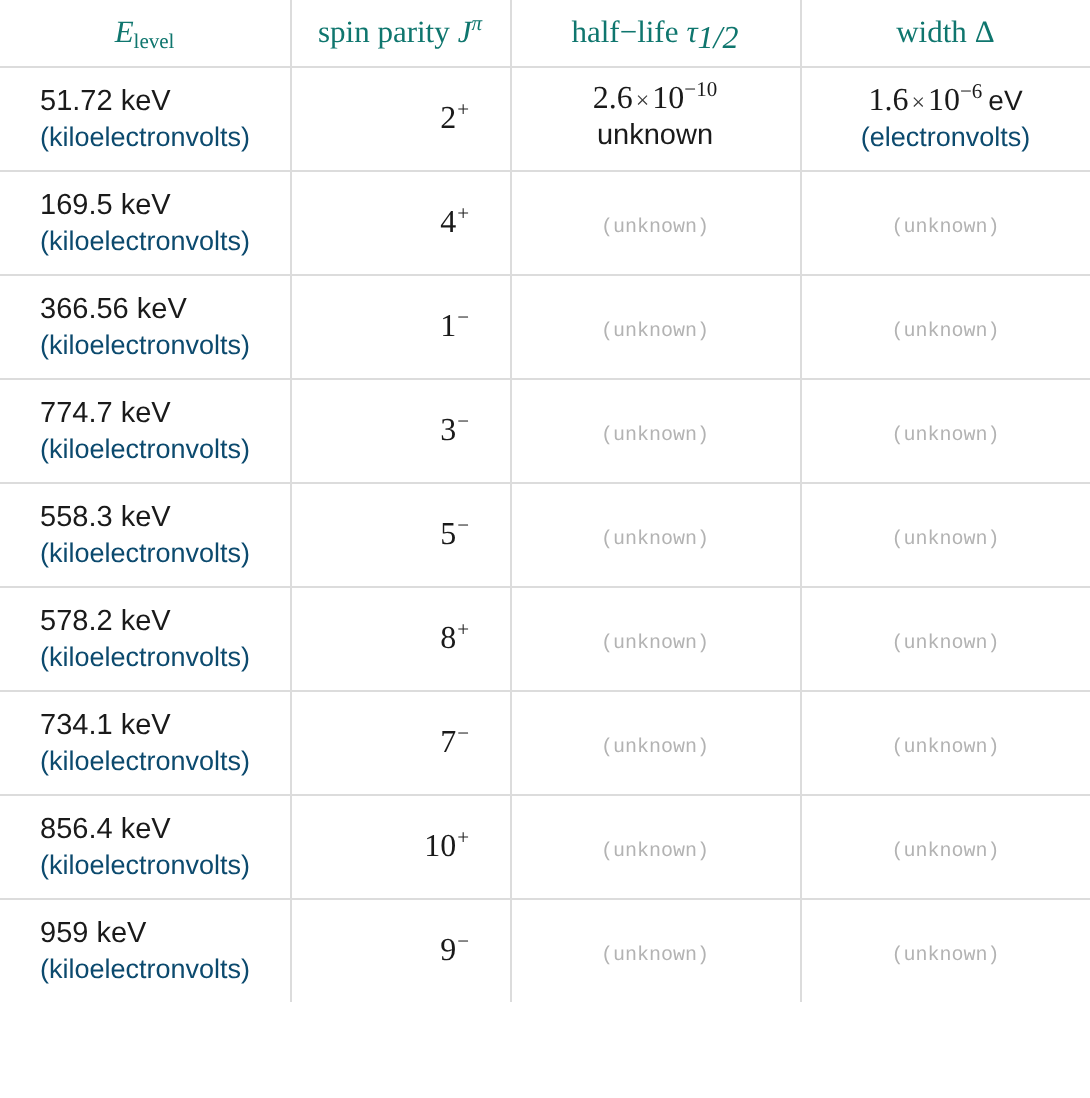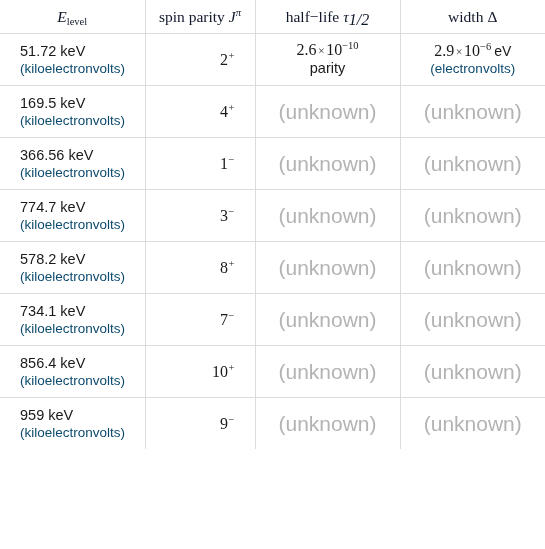--- a/index.html
+++ b/index.html
@@ -28,21 +28,21 @@
 
   
   thead th {
     height: 33px;
     padding: 0 10px;
     border-bottom: 1px solid #dcdcdc;
     border-right: 1px solid #dcdcdc;
     font-family: "Liberation Serif", "DejaVu Serif", serif;
     font-weight: normal;
     font-size: 15.5px;
-    color: #0f172a;
+    color: #0f766e;
     text-align: center;
     vertical-align: middle;
     white-space: nowrap;
   }
   thead th:last-child { border-right: none; }
 
   .hdr-var  { font-style: italic; }
   .hdr-sub  { font-size: 10.5px; vertical-align: baseline; position: relative; top: 3px; font-style: normal; }
   .hdr-sup  { font-size: 10.5px; vertical-align: baseline; position: relative; top: -6px; font-style: italic; }
   .hdr-sub-it { font-size: 16px; vertical-align: baseline; position: relative; top: 3px; font-style: italic; }
@@ -117,22 +117,22 @@
     top: -6px;
     margin-top: 28px;
   }
   .sci .unit-sans {
     font-family: "Liberation Sans", sans-serif;
     font-size: 14px;
     padding-left: 3px;
   }
 
   .unknown {
-    font-family: Liberation Sans, sans-serif;
-    font-size: 21px;
+    font-family: Liberation Mono, monospace;
+    font-size: 10px;
     color: #b3b3b3;
     white-space: nowrap;
   }
 </style>
 </head>
 <body>
 
 <table class="levels-table">
   <colgroup>
     <col class="c-energy">
@@ -158,24 +158,24 @@
   </thead>
   <tbody id="table-body">
       <tr>
         <td class="cell-energy">
           <div class="val-main">51.72 keV</div>
           <div class="val-unit">(kiloelectronvolts)</div>
         </td>
         <td class="cell-spin"><span class="spin-val"><span>2</span><span class="spin-par">+</span></span></td>
         <td class="cell-half">
           <div class="sci"><span>2.6</span><span class="times">×</span><span>10</span><span class="exp">−10</span></div>
-          <div class="val-sub">parity</div>
+          <div class="val-sub">unknown</div>
         </td>
         <td class="cell-width">
-          <div class="sci"><span>2.9</span><span class="times">×</span><span>10</span><span class="exp">−6</span><span class="unit-sans">eV</span></div>
+          <div class="sci"><span>1.6</span><span class="times">×</span><span>10</span><span class="exp">−6</span><span class="unit-sans">eV</span></div>
           <div class="val-unit">(electronvolts)</div>
         </td>
       </tr>
       <tr>
         <td class="cell-energy">
           <div class="val-main">169.5 keV</div>
           <div class="val-unit">(kiloelectronvolts)</div>
         </td>
         <td class="cell-spin"><span class="spin-val"><span>4</span><span class="spin-par">+</span></span></td>
         <td class="cell-half"><span class="unknown">(unknown)</span></td>
@@ -189,20 +189,29 @@
         <td class="cell-spin"><span class="spin-val"><span>1</span><span class="spin-par">−</span></span></td>
         <td class="cell-half"><span class="unknown">(unknown)</span></td>
         <td class="cell-width"><span class="unknown">(unknown)</span></td>
       </tr>
       <tr>
         <td class="cell-energy">
           <div class="val-main">774.7 keV</div>
           <div class="val-unit">(kiloelectronvolts)</div>
         </td>
         <td class="cell-spin"><span class="spin-val"><span>3</span><span class="spin-par">−</span></span></td>
+        <td class="cell-half"><span class="unknown">(unknown)</span></td>
+        <td class="cell-width"><span class="unknown">(unknown)</span></td>
+      </tr>
+      <tr>
+        <td class="cell-energy">
+          <div class="val-main">558.3 keV</div>
+          <div class="val-unit">(kiloelectronvolts)</div>
+        </td>
+        <td class="cell-spin"><span class="spin-val"><span>5</span><span class="spin-par">−</span></span></td>
         <td class="cell-half"><span class="unknown">(unknown)</span></td>
         <td class="cell-width"><span class="unknown">(unknown)</span></td>
       </tr>
       <tr>
         <td class="cell-energy">
           <div class="val-main">578.2 keV</div>
           <div class="val-unit">(kiloelectronvolts)</div>
         </td>
         <td class="cell-spin"><span class="spin-val"><span>8</span><span class="spin-par">+</span></span></td>
         <td class="cell-half"><span class="unknown">(unknown)</span></td>

